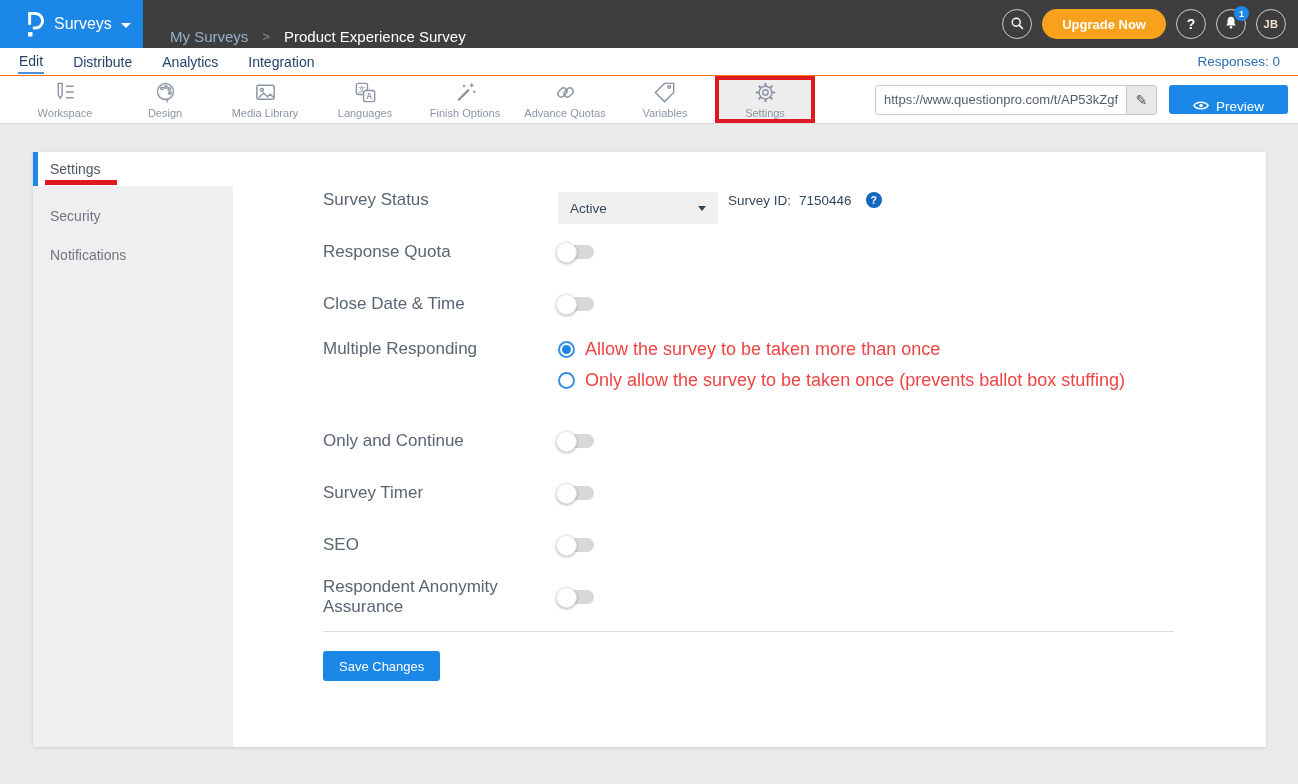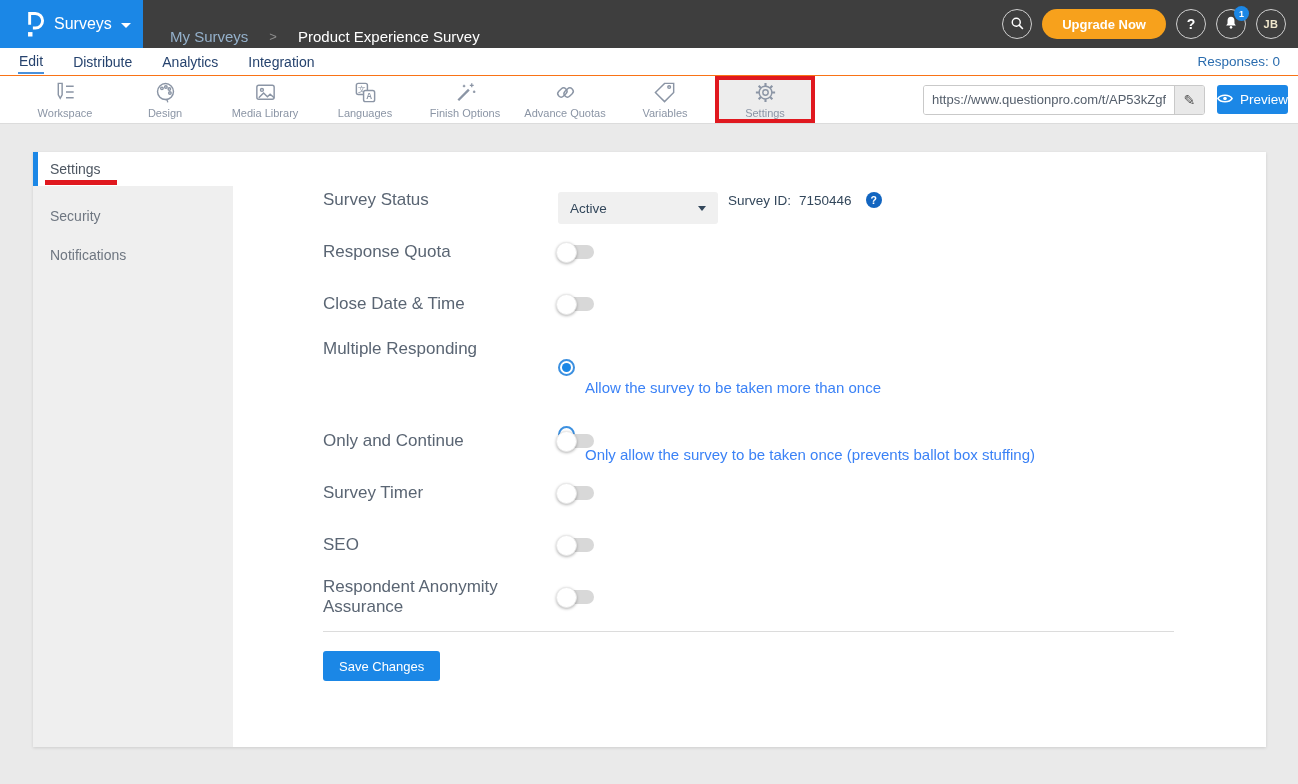--- a/index.html
+++ b/index.html
@@ -7,21 +7,21 @@
     font-family:"Liberation Sans", sans-serif; background:#eaeaea; }
 
   
   .header { height:48px; background:#3e3e3e; display:flex; align-items:stretch; }
   .logo-block { width:143px; background:#1b87e6; display:flex; align-items:center;
     gap:9px; padding-left:24px; cursor:pointer; }
   .logo-block svg { display:block; }
   .app-name { color:#fff; font-size:16px; }
   .caret-down { width:0; height:0; border-left:5px solid transparent;
     border-right:5px solid transparent; border-top:5px solid #fff; margin-top:2px; }
-  .breadcrumb { display:flex; align-items:center; gap:21px; padding-left:27px;
+  .breadcrumb { display:flex; align-items:center; gap:14px; padding-left:27px;
     font-size:15px;margin-top:25px; }
   .bc-parent { color:#94b0ca; cursor:pointer; }
   .bc-sep { color:#8d8d8d; font-size:13px; }
   .bc-current { color:#ffffff; }
   .header-right { margin-left:auto; display:flex; align-items:center; gap:10px;
     padding-right:12px; }
   .circle-btn { width:30px; height:30px; border-radius:50%; border:1.5px solid #cfcfcf;
     display:flex; align-items:center; justify-content:center; cursor:pointer;
     color:#fff; font-size:14px; font-weight:bold; position:relative; background:transparent; }
   .upgrade-btn { height:30px; border-radius:15px; background:#f7a11c; border:none;
@@ -51,21 +51,21 @@
   .toolbar-right { margin-left:auto; display:flex; align-items:center; gap:12px;
     padding-right:10px; }
   .url-box { display:flex; height:30px; border:1px solid #c9c9c9; border-radius:3px;
     overflow:hidden; background:#fff; }
   .url-input { width:250px; border:none; outline:none; padding:0 8px; font-size:13px;
     color:#545e6b; font-family:"Liberation Sans", sans-serif; }
   .url-edit { width:30px; background:#e9e9e9; border-left:1px solid #c9c9c9;
     display:flex; align-items:center; justify-content:center; cursor:pointer;
     font-size:14px; color:#4a4a4a; }
   .preview-btn { height:29px; background:#1b87e6; border:none; border-radius:3px;
-    color:#fff; font-size:13.5px; padding:0 0; display:flex; align-items:center;
+    color:#fff; font-size:13.5px; padding:0 24px; display:flex; align-items:flex-end;
     gap:7px; cursor:pointer; font-family:"Liberation Sans", sans-serif; }
 
   
   .page { height:660px; padding:28px 32px 0 33px; }
   .card { width:1233px; height:595px; background:#fff; position:relative;
     box-shadow:0 1px 3px rgba(0,0,0,.12); display:flex; }
 
   
   .sidebar { width:200px; flex:none; display:flex; flex-direction:column; }
   .side-item { font-size:14px; color:#6e7681; cursor:pointer; }
@@ -97,21 +97,21 @@
     border-radius:50%; background:#fff; border:1px solid #e9e9e9;
     box-shadow:0 1px 3px rgba(0,0,0,.3); }
 
   .radio-row { height:85px; align-items:flex-start; padding-top:9px; }
   .radio-group { display:flex; flex-direction:column; gap:10px; }
   .radio-line { display:flex; align-items:center; gap:10px; cursor:pointer; }
   .radio { width:17px; height:17px; border-radius:50%; border:2px solid #3c90e0;
     flex:none; display:flex; align-items:center; justify-content:center; background:#fff; }
   .radio.checked::after { content:""; width:9px; height:9px; border-radius:50%;
     background:#1b87e6; }
-  .radio-label { font-size:15px; color:#3b82f6;margin-top:40px; }
+  .radio-label { font-size:18px; color:#ef4444; }
 
   .divider { width:851px; height:1px; background:#dcdcdc; margin-top:8px; }
   .save-btn { margin-top:19px; height:30px; background:#1b87e6; color:#fff;
     border:none; border-radius:3px; font-size:13px; font-weight:normal; padding:0 16px;
     cursor:pointer; font-family:"Liberation Sans", sans-serif; }
 </style>
 </head>
 <body>
 
 <div class="header">

